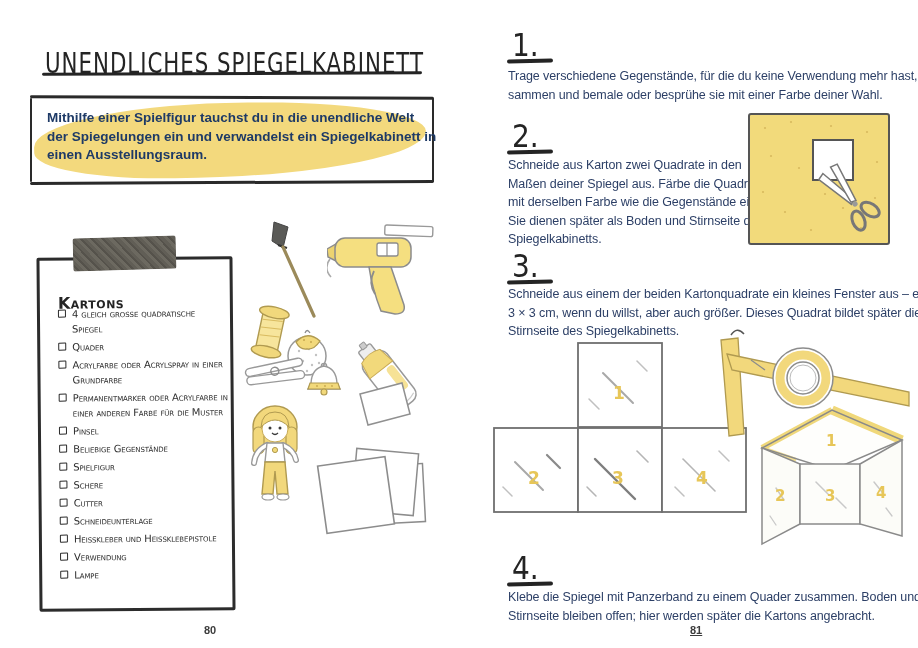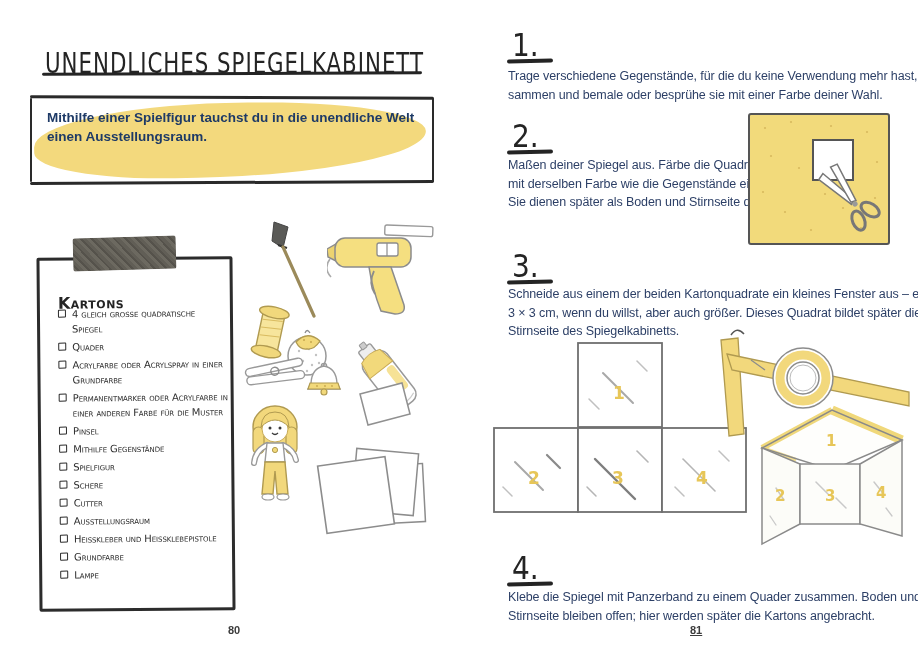--- a/index.html
+++ b/index.html
@@ -42,20 +42,21 @@
     <div class="abs title-rule" style="left:42px;top:72px;width:380px;"></div>
 
     <div class="abs" style="left:30px;top:96px;width:404px;height:90px;">
       <div class="abs hand-line" style="left:0;top:0;width:404px;height:2.5px;transform:rotate(0.2deg);"></div>
       <div class="abs hand-line" style="left:0;top:85px;width:404px;height:2.5px;transform:rotate(-0.3deg);"></div>
       <div class="abs hand-line" style="left:0;top:2px;width:2px;height:84px;"></div>
       <div class="abs hand-line" style="left:402px;top:2px;width:2px;height:84px;"></div>
       <div class="abs intro-blob" style="left:4px;top:7px;width:392px;height:74px;"></div>
       <div class="abs" style="left:17px;top:13px;">
         <div class="intro-line">Mithilfe einer Spielfigur tauchst du in die unendliche Welt</div>
+        <div class="intro-line">der Spiegelungen ein und verwandelst ein Spiegelkabinett in</div>
         <div class="intro-line">einen Ausstellungsraum.</div>
       </div>
     </div>
 
     <div class="abs card" style="left:38px;top:257px;width:190px;height:348px;">
       <h2 class="abs mat-head" style="left:18px;top:20px;">Kartons</h2>
       <ul class="abs mats" style="left:18px;top:46px;">
         <li>
             <span class="chk"></span>
             <span>4 gleich grosse quadratische Spiegel</span>
@@ -71,45 +72,45 @@
         <li>
             <span class="chk"></span>
             <span>Permanentmarker oder Acrylfarbe in einer anderen Farbe für die Muster</span>
           </li>
         <li>
             <span class="chk"></span>
             <span>Pinsel</span>
           </li>
         <li>
             <span class="chk"></span>
-            <span>Mithilfe Gegenstände</span>
+            <span>Beliebige Gegenstände</span>
           </li>
         <li>
             <span class="chk"></span>
             <span>Spielfigur</span>
           </li>
         <li>
             <span class="chk"></span>
             <span>Schere</span>
           </li>
         <li>
             <span class="chk"></span>
             <span>Cutter</span>
           </li>
         <li>
             <span class="chk"></span>
-            <span>Ausstellungsraum</span>
+            <span>Schneideunterlage</span>
           </li>
         <li>
             <span class="chk"></span>
             <span>Heisskleber und Heissklebepistole</span>
           </li>
         <li>
             <span class="chk"></span>
-            <span>Grundfarbe</span>
+            <span>Verwendung</span>
           </li>
         <li>
             <span class="chk"></span>
             <span>Lampe</span>
           </li>
       </ul>
     </div>
     <div class="abs tape" style="left:73px;top:237px;width:103px;height:33px;"></div>
 
     <svg class="abs" style="left:262px;top:218px;" width="60" height="105">
@@ -208,38 +209,40 @@
       <ellipse cx="27" cy="96" rx="6" ry="3" fill="#fff" stroke="#999" stroke-width="1.2"></ellipse>
       <ellipse cx="42" cy="96" rx="6" ry="3" fill="#fff" stroke="#999" stroke-width="1.2"></ellipse>
     </svg>
 
     <svg class="abs" style="left:306px;top:435px;" width="126" height="110">
       <rect x="60" y="30" width="58" height="58" fill="#fff" stroke="#8c8c8c" stroke-width="1.5" transform="rotate(-3 89 59)"></rect>
       <rect x="48" y="16" width="62" height="62" fill="#fff" stroke="#8c8c8c" stroke-width="1.5" transform="rotate(5 79 47)"></rect>
       <rect x="16" y="26" width="68" height="68" fill="#fff" stroke="#8c8c8c" stroke-width="1.6" transform="rotate(-8 50 60)"></rect>
     </svg>
 
-    <div class="abs pgnum" style="left:228px;top:624px;">80</div>
+    <div class="abs pgnum" style="left:204px;top:624px;">80</div>
   </section>
 
   <section>
 
     <div class="abs step-num" style="left:512px;top:26px;">1.</div>
     <div class="abs step-rule" style="left:507px;top:59px;"></div>
     <div class="abs" style="left:508px;top:67px;">
       <div class="step-line">Trage verschiedene Gegenstände, für die du keine Verwendung mehr hast, zu-</div>
       <div class="step-line">sammen und bemale oder besprühe sie mit einer Farbe deiner Wahl.</div>
     </div>
 
     <div class="abs step-num" style="left:512px;top:117px;">2.</div>
     <div class="abs step-rule" style="left:507px;top:150px;"></div>
     <div class="abs" style="left:508px;top:156px;">
+      <div class="step-line">Schneide aus Karton zwei Quadrate in den</div>
       <div class="step-line">Maßen deiner Spiegel aus. Färbe die Quadrate</div>
       <div class="step-line">mit derselben Farbe wie die Gegenstände ein.</div>
       <div class="step-line">Sie dienen später als Boden und Stirnseite des</div>
+      <div class="step-line">Spiegelkabinetts.</div>
     </div>
 
     <svg class="abs" style="left:741px;top:108px;" width="168" height="148">
       <rect x="8" y="6" width="140" height="130" rx="2" fill="#f2da7b" stroke="#555" stroke-width="2"></rect>
       <g fill="#d8ba5e">
         <circle cx="24" cy="20" r="1.1"></circle>
           <circle cx="50" cy="14" r="1.1"></circle>
           <circle cx="90" cy="18" r="1.1"></circle>
         <circle cx="126" cy="24" r="1.1"></circle>
           <circle cx="30" cy="48" r="1.1"></circle>

